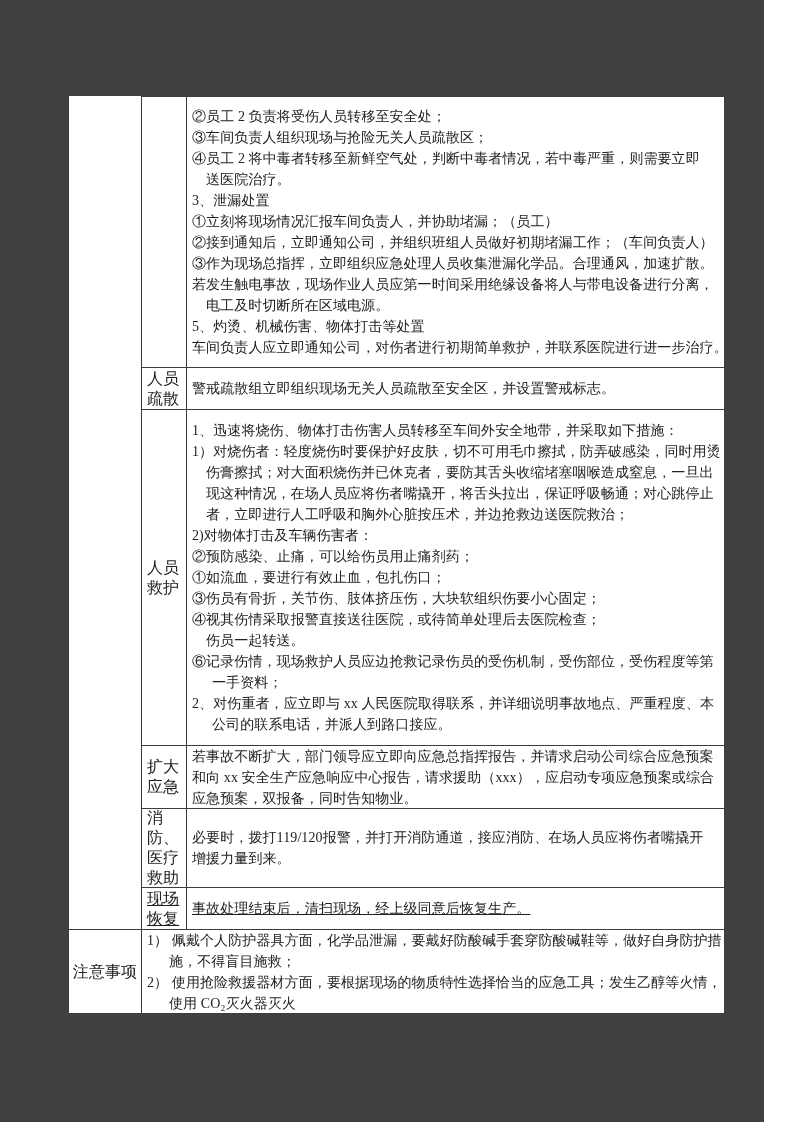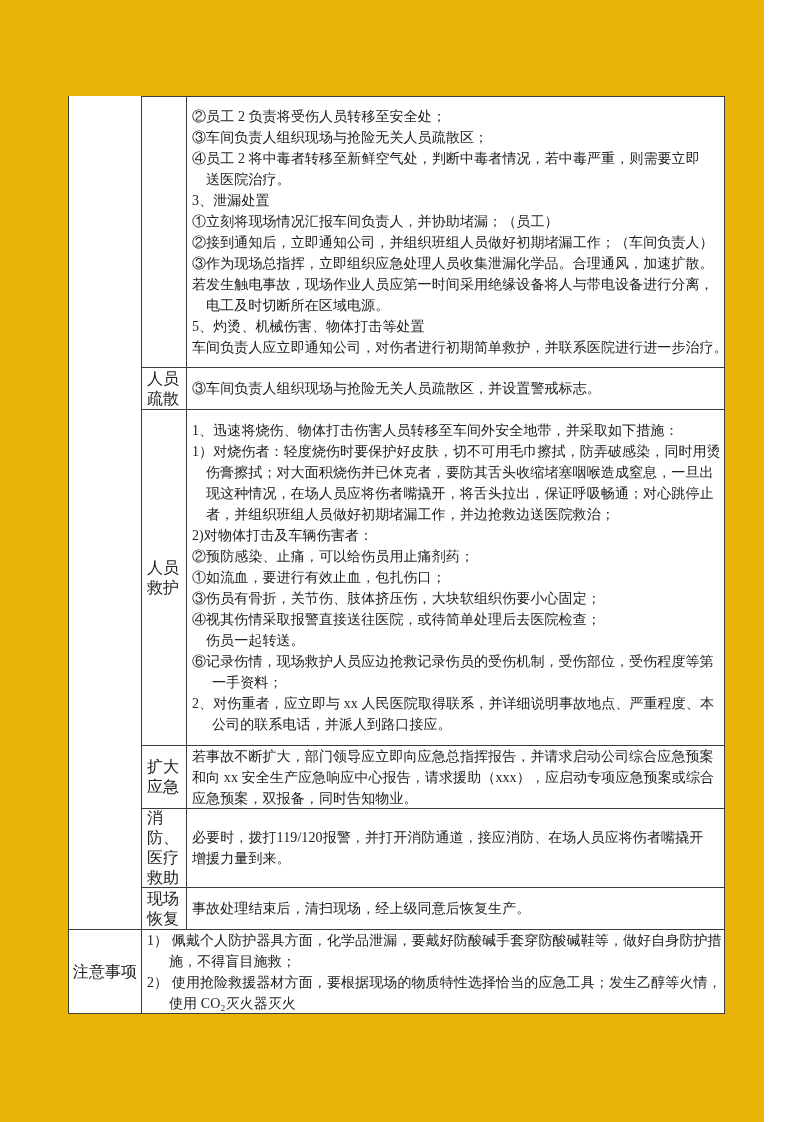--- a/index.html
+++ b/index.html
@@ -1,21 +1,21 @@
 <!DOCTYPE html>
 <html><head>
 <meta charset="utf-8">
 <style>
   html, body { margin:0; padding:0; }
   body {
     width:793px; height:1122px; background:#ffffff;
     font-family:"Liberation Serif","DejaVu Serif",serif;
     color:#212121;
   }
-  .page { position:relative; width:764px; height:1122px; background:#eab308; overflow:hidden; }
+  .page { position:relative; width:764px; height:1122px; background:#404040; overflow:hidden; }
   .doc-table {
     position:absolute; left:68px; top:96px; width:657px;
     box-sizing:border-box;
     border-left:1px solid #3c3c3c;
     border-right:1px solid #3c3c3c;
     border-bottom:1px solid #3c3c3c;
     background:#fff;
   }
   .t-row { display:flex; align-items:stretch; }
   .cell { box-sizing:border-box; }
@@ -74,35 +74,35 @@
           <div class="txt-line">车间负责人应立即通知公司，对伤者进行初期简单救护，并联系医院进行进一步治疗。</div>
         </div>
       </div>
       <div class="t-row" style="height: 42px;">
         <div class="cell c1"></div>
         <div class="cell c2">
           <div class="label-line">人员</div>
           <div class="label-line">疏散</div>
         </div>
         <div class="cell c3">
-          <div class="txt-line">③车间负责人组织现场与抢险无关人员疏散区，并设置警戒标志。</div>
+          <div class="txt-line">警戒疏散组立即组织现场无关人员疏散至安全区，并设置警戒标志。</div>
         </div>
       </div>
       <div class="t-row" style="height: 336px;">
         <div class="cell c1"></div>
         <div class="cell c2">
           <div class="label-line">人员</div>
           <div class="label-line">救护</div>
         </div>
         <div class="cell c3">
           <div class="txt-line">1、迅速将烧伤、物体打击伤害人员转移至车间外安全地带，并采取如下措施：</div>
           <div class="txt-line">1）对烧伤者：轻度烧伤时要保护好皮肤，切不可用毛巾擦拭，防弄破感染，同时用烫</div>
           <div class="txt-line" style="padding-left: 14px;">伤膏擦拭；对大面积烧伤并已休克者，要防其舌头收缩堵塞咽喉造成窒息，一旦出</div>
           <div class="txt-line" style="padding-left: 14px;">现这种情况，在场人员应将伤者嘴撬开，将舌头拉出，保证呼吸畅通；对心跳停止</div>
-          <div class="txt-line" style="padding-left: 14px;">者，并组织班组人员做好初期堵漏工作，并边抢救边送医院救治；</div>
+          <div class="txt-line" style="padding-left: 14px;">者，立即进行人工呼吸和胸外心脏按压术，并边抢救边送医院救治；</div>
           <div class="txt-line">2)对物体打击及车辆伤害者：</div>
           <div class="txt-line">②预防感染、止痛，可以给伤员用止痛剂药；</div>
           <div class="txt-line">①如流血，要进行有效止血，包扎伤口；</div>
           <div class="txt-line">③伤员有骨折，关节伤、肢体挤压伤，大块软组织伤要小心固定；</div>
           <div class="txt-line">④视其伤情采取报警直接送往医院，或待简单处理后去医院检查；</div>
           <div class="txt-line" style="padding-left: 14px;">伤员一起转送。</div>
           <div class="txt-line">⑥记录伤情，现场救护人员应边抢救记录伤员的受伤机制，受伤部位，受伤程度等第</div>
           <div class="txt-line" style="padding-left: 20px;">一手资料；</div>
           <div class="txt-line">2、对伤重者，应立即与 xx 人民医院取得联系，并详细说明事故地点、严重程度、本</div>
           <div class="txt-line" style="padding-left: 20px;">公司的联系电话，并派人到路口接应。</div>
@@ -126,21 +126,21 @@
           <div class="label-line">消</div>
           <div class="label-line">防、</div>
           <div class="label-line">医疗</div>
           <div class="label-line">救助</div>
         </div>
         <div class="cell c3">
           <div class="txt-line">必要时，拨打119/120报警，并打开消防通道，接应消防、在场人员应将伤者嘴撬开</div>
           <div class="txt-line">增援力量到来。</div>
         </div>
       </div>
-      <div class="t-row" style="height: 42px;">
+      <div class="t-row" style="height: 42px; text-decoration: underline;">
         <div class="cell c1"></div>
         <div class="cell c2">
           <div class="label-line">现场</div>
           <div class="label-line">恢复</div>
         </div>
         <div class="cell c3">
           <div class="txt-line">事故处理结束后，清扫现场，经上级同意后恢复生产。</div>
         </div>
       </div>
       <div class="t-row wide-label full-top" style="height: 84px;">

